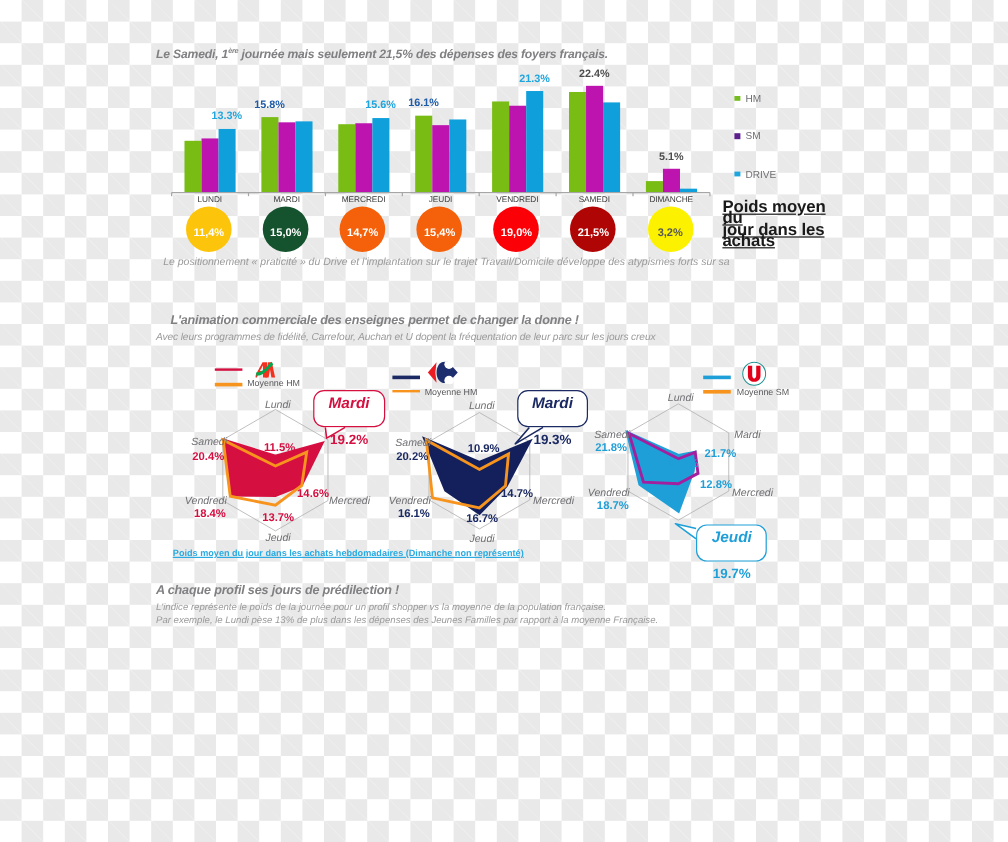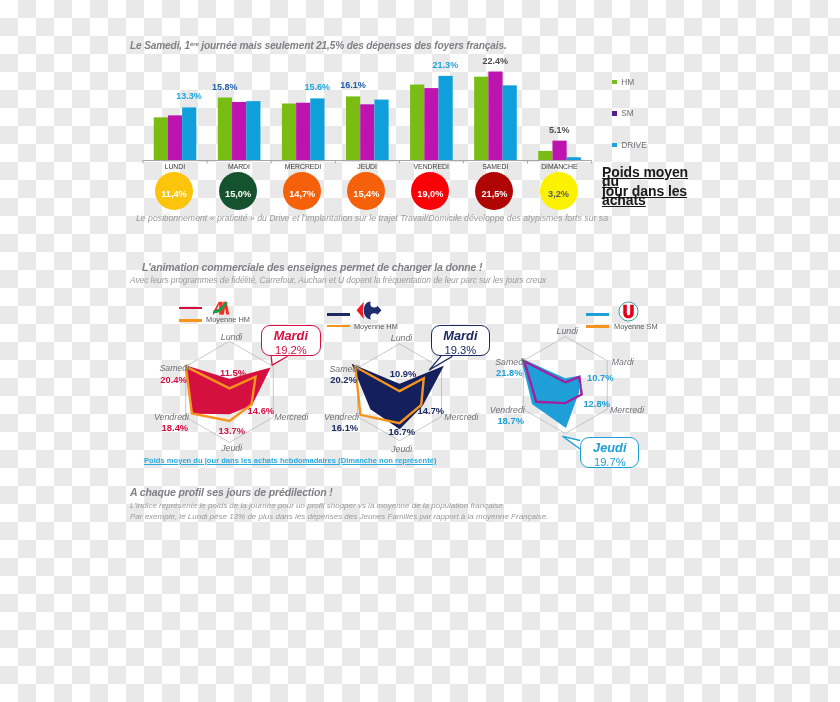--- a/index.html
+++ b/index.html
@@ -50,21 +50,21 @@
   .rl-logo{line-height:0;}
   .rl-text{font-size:7.4px;color:#58585b;white-space:nowrap;line-height:7px;}
   #radars{left:0px;top:295px;width:840px;height:180px;}
   .rad-ax{width:120px;text-align:center;font-size:8.8px;font-style:italic;color:#6f6f73;
           line-height:8px;white-space:nowrap;}
   .rad-val{width:120px;text-align:center;font-size:9.4px;font-weight:bold;
            line-height:8px;white-space:nowrap;}
   .rad-callout{border:1.3px solid;border-radius:9px;background:#fff;box-sizing:border-box;
                text-align:center;}
   .co-day{font-size:12.8px;font-weight:bold;font-style:italic;line-height:12px;margin-top:4px;}
-  .co-val{font-size:11.2px;font-weight:normal;line-height:11px;margin-top:3px;}
+  .co-val{font-size:11.2px;font-weight:bold;line-height:11px;margin-top:20px;}
   .tail-svg{left:0;top:0;pointer-events:none;}
   #s2-foot{left:144px;top:456px;font-size:7.6px;font-weight:bold;color:#29abe2;
            text-decoration:underline;white-space:nowrap;}
 
   
   #s3-title{left:130px;top:486px;font-size:10.5px;font-weight:bold;font-style:italic;color:#808083;
             letter-spacing:-0.15px;white-space:nowrap;}
   #s3-l1{left:130px;top:501px;font-size:8px;font-style:italic;color:#9a9a9a;white-space:nowrap;}
   #s3-l2{left:130px;top:512px;font-size:8px;font-style:italic;color:#9a9a9a;white-space:nowrap;}
   #profiles{left:0;top:533px;width:840px;height:30px;}
@@ -239,21 +239,21 @@
       </div>
       <svg width="840" height="180" class="abs tail-svg">
         <path d="M 441.1 61.199999999999996 L 429.4 74.9 L 452.5 61.199999999999996" fill="#ffffff" stroke="#1b2a63" stroke-width="1.3" stroke-linejoin="round"></path>
       </svg>
       <div class="abs rad-ax" style="left: 507.3px; top: 31.5px;">Lundi</div>
       <div class="abs rad-ax" style="left: 562.8px; top: 63.2px;">Mardi</div>
       <div class="abs rad-ax" style="left: 567.1px; top: 111px;">Mercredi</div>
       <div class="abs rad-ax" style="left: 447.3px; top: 111px;">Vendredi</div>
       <div class="abs rad-ax" style="left: 450.1px; top: 62.6px;">Samedi</div>
       <div class="abs rad-val" style="left: 508.8px; top: 67.5px; color: rgb(31, 159, 216); margin-top: 19px;">10.5%</div>
-      <div class="abs rad-val" style="left: 540.3px; top: 79px; color: rgb(31, 159, 216);">10.7%</div>
+      <div class="abs rad-val" style="left: 540.3px; top: 79px; color: rgb(31, 159, 216);">21.7%</div>
       <div class="abs rad-val" style="left: 536.7px; top: 105px; color: rgb(31, 159, 216);">12.8%</div>
       <div class="abs rad-val" style="left: 450.7px; top: 121.8px; color: rgb(31, 159, 216);">18.7%</div>
       <div class="abs rad-val" style="left: 449.3px; top: 73.9px; color: rgb(31, 159, 216);">21.8%</div>
       <div class="abs rad-callout" style="left: 580.1px; top: 141.8px; width: 59.4px; height: 31.2px; border-color: rgb(31, 159, 216); color: rgb(31, 159, 216);">
         <div class="co-day">Jeudi</div>
         <div class="co-val">19.7%</div>
       </div>
       <svg width="840" height="180" class="abs tail-svg">
         <path d="M 580.0999999999999 154 L 562.8 141.4 L 580.0999999999999 145.5" fill="#ffffff" stroke="#1f9fd8" stroke-width="1.3" stroke-linejoin="round"></path>
       </svg>

